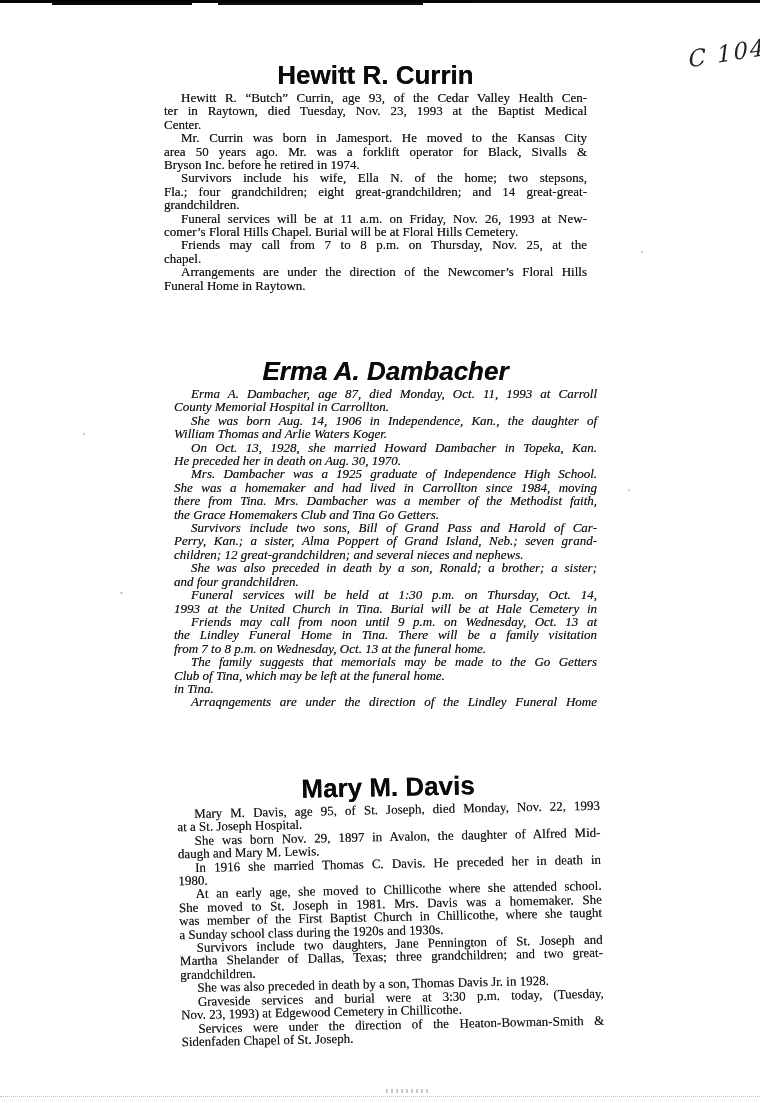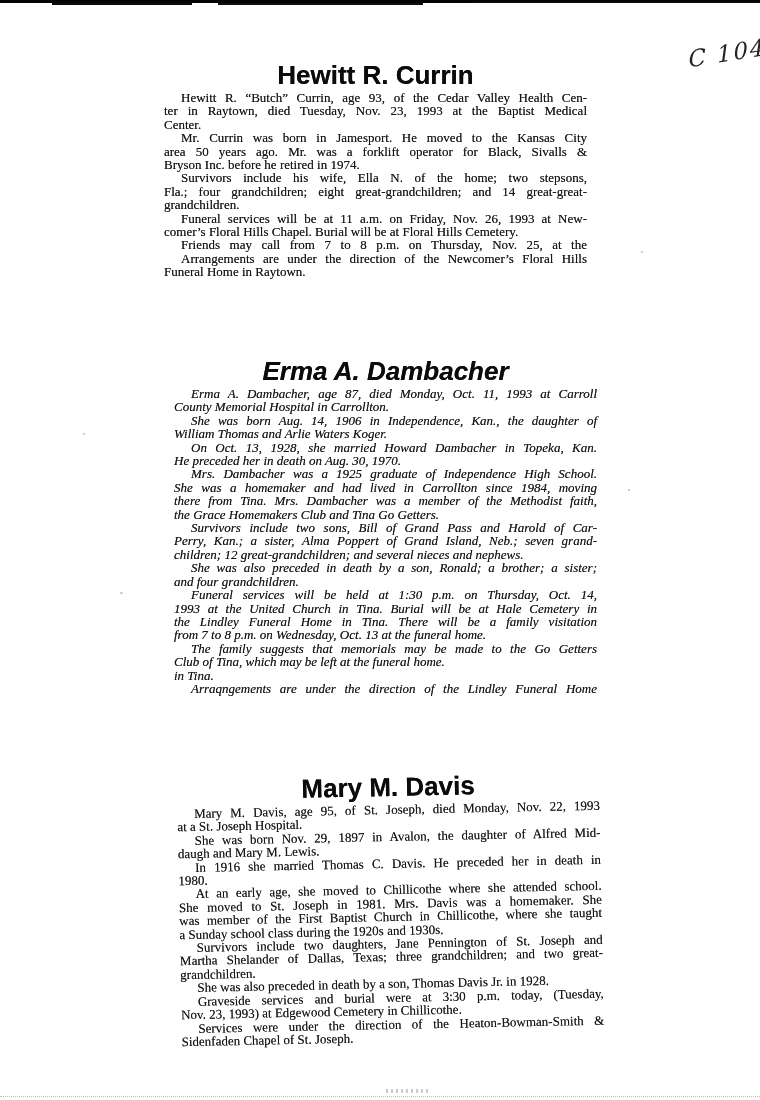--- a/index.html
+++ b/index.html
@@ -86,20 +86,21 @@
           <div class="line first">Survivors include his wife, Ella N. of the home; two stepsons,</div>
           <div class="line">Fla.; four grandchildren; eight great-grandchildren; and 14 great-great-</div>
           <div class="line last">grandchildren.</div>
         </div>
         <div class="para">
           <div class="line first">Funeral services will be at 11 a.m. on Friday, Nov. 26, 1993 at New-</div>
           <div class="line last">comer’s Floral Hills Chapel. Burial will be at Floral Hills Cemetery.</div>
         </div>
         <div class="para">
           <div class="line first">Friends may call from 7 to 8 p.m. on Thursday, Nov. 25, at the</div>
+          <div class="line last">chapel.</div>
         </div>
         <div class="para">
           <div class="line first">Arrangements are under the direction of the Newcomer’s Floral Hills</div>
           <div class="line last">Funeral Home in Raytown.</div>
         </div>
       </section>
       <section class="obit obit-1">
         <h1 class="obit-title">Erma A. Dambacher</h1>
         <div class="para">
           <div class="line first">Erma A. Dambacher, age 87, died Monday, Oct. 11, 1993 at Carroll</div>
@@ -126,20 +127,21 @@
         </div>
         <div class="para">
           <div class="line first">She was also preceded in death by a son, Ronald; a brother; a sister;</div>
           <div class="line last">and four grandchildren.</div>
         </div>
         <div class="para">
           <div class="line first">Funeral services will be held at 1:30 p.m. on Thursday, Oct. 14,</div>
           <div class="line">1993 at the United Church in Tina. Burial will be at Hale Cemetery in</div>
         </div>
         <div class="para">
+          <div class="line first">Friends may call from noon until 9 p.m. on Wednesday, Oct. 13 at</div>
           <div class="line">the Lindley Funeral Home in Tina. There will be a family visitation</div>
           <div class="line last">from 7 to 8 p.m. on Wednesday, Oct. 13 at the funeral home.</div>
         </div>
         <div class="para">
           <div class="line first">The family suggests that memorials may be made to the Go Getters</div>
           <div class="line last">Club of Tina, which may be left at the funeral home.</div>
         </div>
         <div class="para">
           <div class="line last">in Tina.</div>
           <div class="line first">Arraqngements are under the direction of the Lindley Funeral Home</div>

